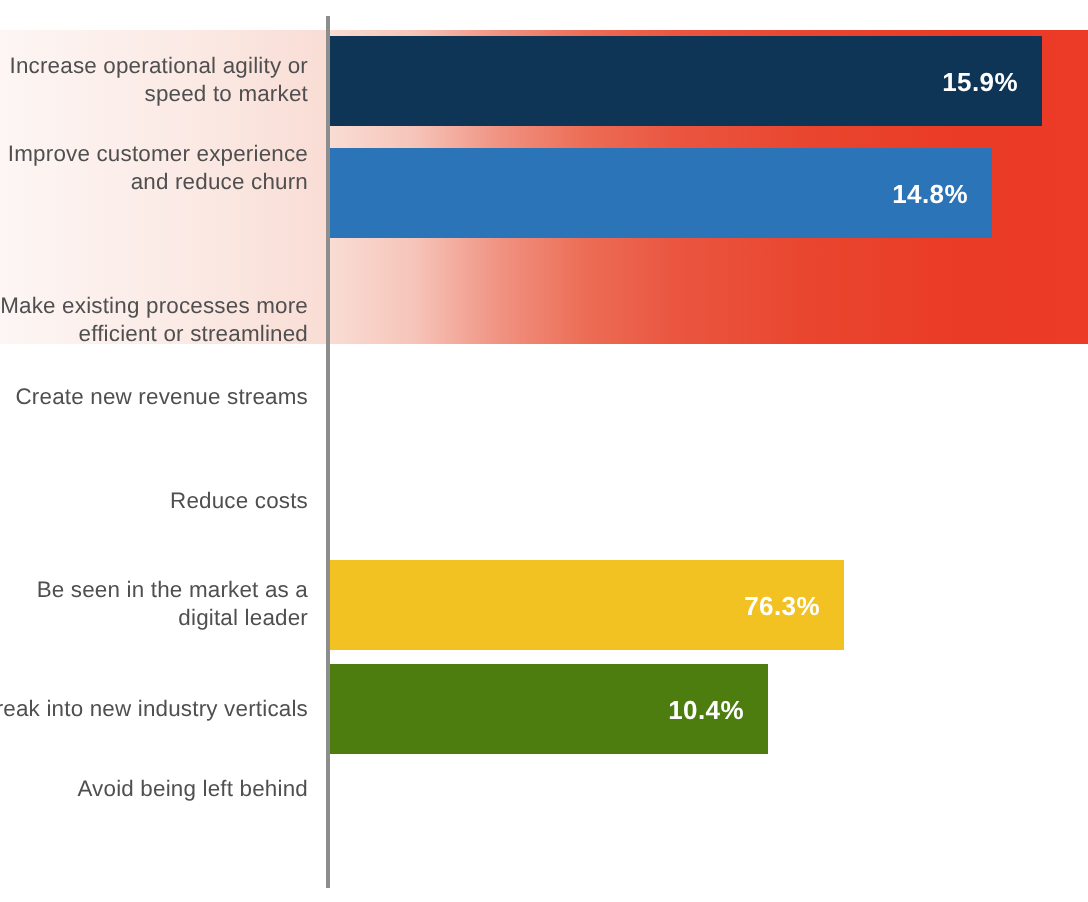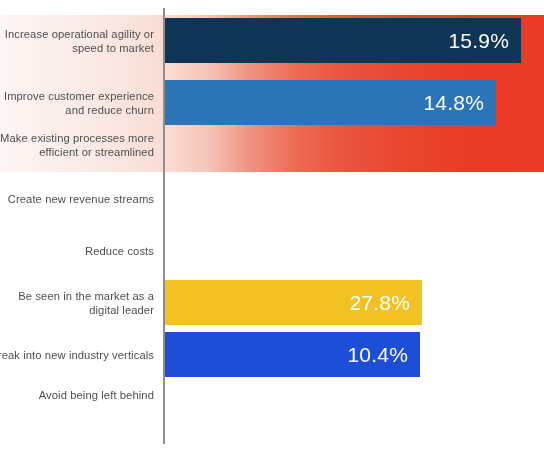--- a/index.html
+++ b/index.html
@@ -87,22 +87,22 @@
     left: 165px;
     top: 0;
     height: 45px;
   }
 
   .bar-value {
     position: absolute;
     top: 50%;
     transform: translateY(-50%);
     color: #ffffff;
-    font-size: 21px;
-    font-weight: normal;
+    font-size: 13px;
+    font-weight: bold;
     letter-spacing: 0.2px;
     right: 12px;
     white-space: nowrap;
   }
 </style>
 </head>
 <body>
 
 <div id="chart-root">
 
@@ -113,52 +113,52 @@
     <div id="axis-line"></div>
 
     <div class="bar-row" style="top: 18px;">
       <div class="row-label">Increase operational agility or
 speed to market</div>
       <div class="bar" style="width: 356px; background: rgb(14, 53, 85);">
         <span class="bar-value">15.9%</span>
       </div>
     </div>
 
-    <div class="bar-row" style="top: 80px;">
+    <div class="bar-row" style="top: 62px;">
       <div class="row-label">Improve customer experience
 and reduce churn</div>
-      <div class="bar" style="width: 331px; background: rgb(43, 116, 184);">
+      <div class="bar" style="width: 331px; background: rgb(43, 116, 184); margin-top: 12px;">
         <span class="bar-value">14.8%</span>
       </div>
     </div>
 
-    <div class="bar-row" style="top: 122px;">
+    <div class="bar-row" style="top: 138px;">
       <div class="row-label">Make existing processes more
 efficient or streamlined</div>
     </div>
 
     <div class="bar-row" style="top: 176px;">
       <div class="row-label">Create new revenue streams</div>
     </div>
 
     <div class="bar-row" style="top: 228px;">
       <div class="row-label">Reduce costs</div>
     </div>
 
     <div class="bar-row" style="top: 280px;">
       <div class="row-label">Be seen in the market as a
 digital leader</div>
       <div class="bar" style="width: 257px; background: rgb(242, 194, 34);">
-        <span class="bar-value">27.8%</span>
+        <span class="bar-value">76.3%</span>
       </div>
     </div>
 
     <div class="bar-row" style="top: 332px;">
       <div class="row-label">Break into new industry verticals</div>
-      <div class="bar" style="width: 255px; background: #1d4ed8;">
+      <div class="bar" style="width: 219px; background: #4d7c0f;">
         <span class="bar-value">10.4%</span>
       </div>
     </div>
 
     <div class="bar-row" style="top: 372px;">
       <div class="row-label">Avoid being left behind</div>
     </div>
 
   </div>
 </div>

